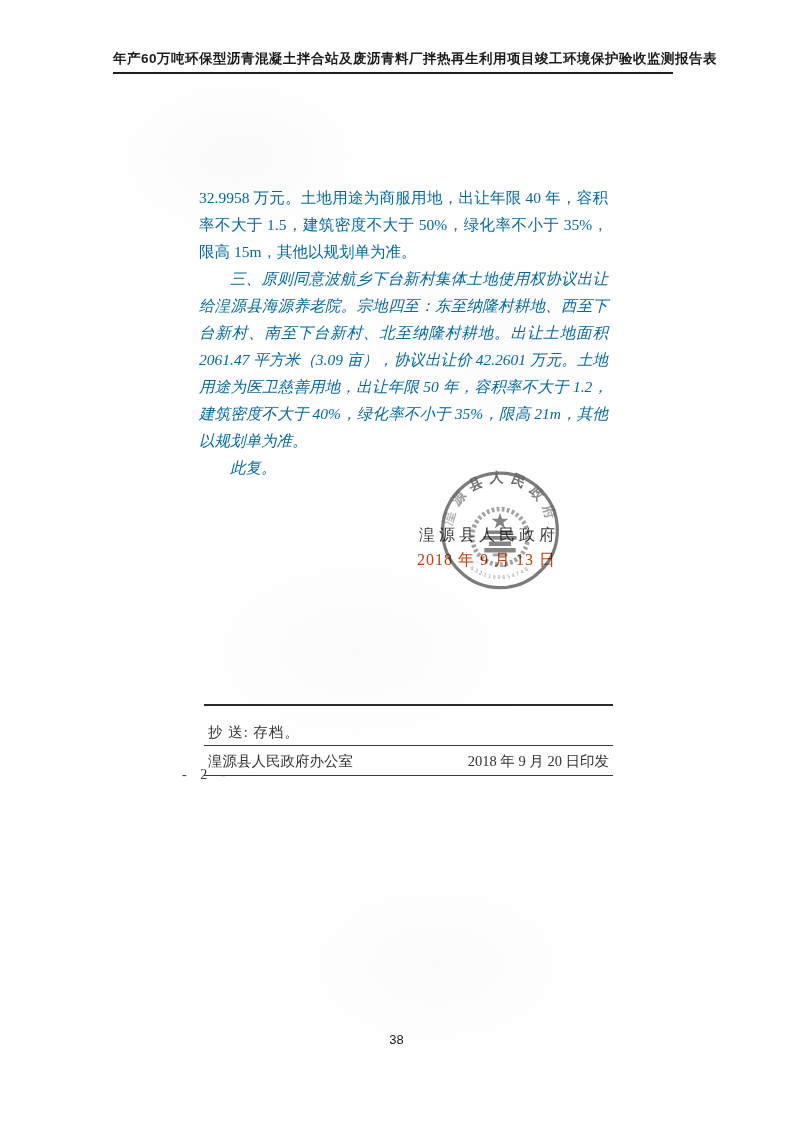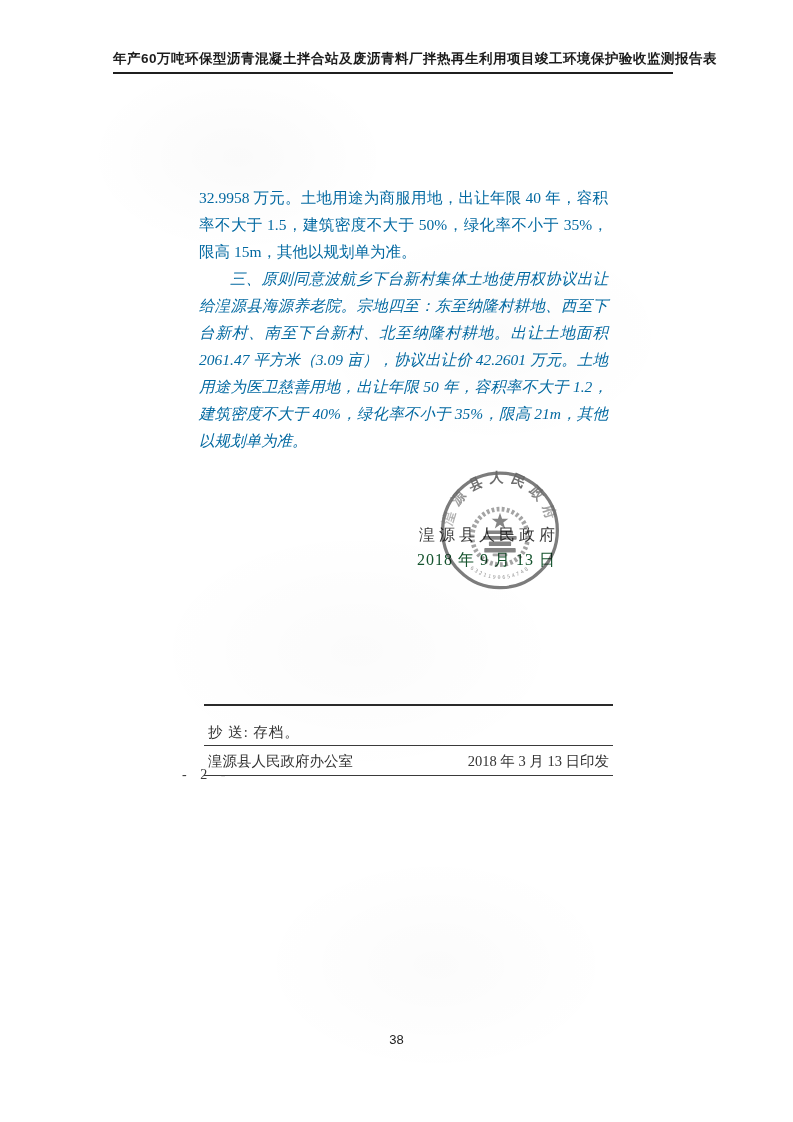--- a/index.html
+++ b/index.html
@@ -43,21 +43,21 @@
   }
   .body-text p.indent { text-indent: 2em; font-style: italic; }
 
   .sig-block { position: absolute; left: 0; top: 0; width: 793px; height: 1122px; pointer-events: none; }
   .sig-issuer {
     position: absolute; left: 419px; top: 525px;
     font-size: 16px; letter-spacing: 4px; color: #3a3a3a; white-space: nowrap;
   }
   .sig-date {
     position: absolute; left: 417px; top: 550px;
-    font-size: 16px; letter-spacing: 1px; color: #14532d; white-space: nowrap; text-align: center;
+    font-size: 16px; letter-spacing: 1px; color: #c2410c; white-space: nowrap; text-align: center;
   }
   .seal-wrap {
     position: absolute; left: 426px; top: 460px; width: 148px; height: 150px;
     mix-blend-mode: multiply; opacity: 0.88;
   }
 
   .footer-block {
     position: absolute; left: 204px; top: 704px; width: 409px;
     font-size: 14.5px; color: #333;
     border-top: 2px solid #2a2a2a;
@@ -88,20 +88,21 @@
 <div class="scan-noise"></div>
 
 <div class="doc-header">
   <div class="title">年产60万吨环保型沥青混凝土拌合站及废沥青料厂拌热再生利用项目竣工环境保护验收监测报告表</div>
   <div class="rule"></div>
 </div>
 
 <div class="body-text">
   <p>32.9958 万元。土地用途为商服用地，出让年限 40 年，容积率不大于 1.5，建筑密度不大于 50%，绿化率不小于 35%，限高 15m，其他以规划单为准。</p>
   <p class="indent">三、原则同意波航乡下台新村集体土地使用权协议出让给湟源县海源养老院。宗地四至：东至纳隆村耕地、西至下台新村、南至下台新村、北至纳隆村耕地。出让土地面积 2061.47 平方米（3.09 亩），协议出让价 42.2601 万元。土地用途为医卫慈善用地，出让年限 50 年，容积率不大于 1.2，建筑密度不大于 40%，绿化率不小于 35%，限高 21m，其他以规划单为准。</p>
+  <p class="indent">此复。</p>
 </div>
 
 <div class="sig-block">
   <div class="sig-issuer">湟源县人民政府</div>
   <div class="sig-date">2018 年 9 月 13 日</div>
 
   <div class="seal-wrap">
     <svg width="148" height="150" viewBox="0 0 160 160">
       <defs>
         <filter id="sealblur" x="-10%" y="-10%" width="120%" height="120%">
@@ -139,19 +140,19 @@
         </text>
       </g>
     </svg>
   </div>
 </div>
 
 <div class="footer-block">
   <div class="footer-row1">抄 送: 存档。</div>
   <div class="footer-row2">
     <span>湟源县人民政府办公室</span>
-    <span>2018 年 3 月 13 日印发</span>
+    <span>2018 年 9 月 20 日印发</span>
   </div>
 </div>
 
 <div class="page-marker">- 2 -</div>
 
 <div class="bottom-page-number">38</div>
 
 </body></html>

